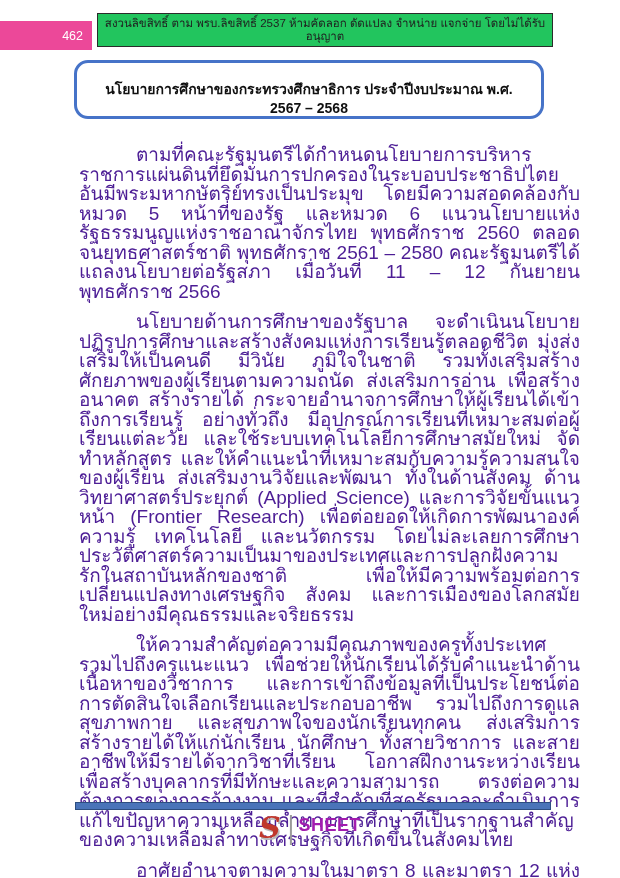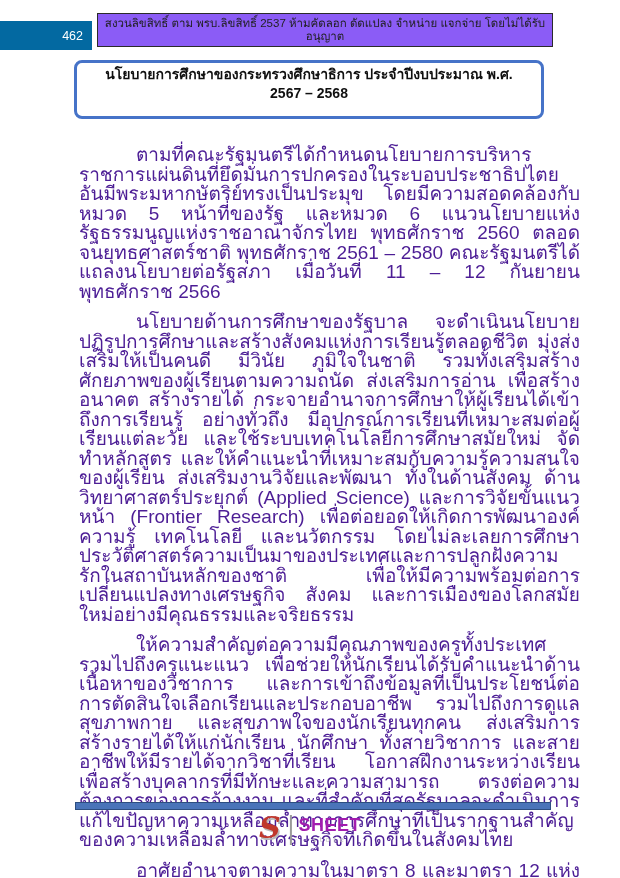--- a/index.html
+++ b/index.html
@@ -9,46 +9,46 @@
     width: 620px; height: 878px;
     background: #ffffff;
     font-family: "Liberation Sans", sans-serif;
     overflow: hidden;
   }
 
   
   .page-number-box {
     position: absolute; left: 0; top: 21px;
     width: 92px; height: 29px;
-    background: #0369a1;
+    background: #ec4899;
     color: #ffffff;
     display: flex; align-items: center; justify-content: flex-end;
     padding-right: 9px;
     font-size: 12.5px;
   }
   .copyright-box {
     position: absolute; left: 97px; top: 13px;
     width: 456px; height: 34px;
     border: 1px solid #2b2b2b;
-    background: #8b5cf6;
+    background: #22c55e;
     display: flex; align-items: center; justify-content: center;
     font-size: 11.5px; color: #1f1f1f;
     text-align: center;
     line-height: 1.1;
     padding: 0 6px;
   }
 
   
   .title-box {
     position: absolute; left: 74px; top: 60px;
     width: 470px; height: 59px;
     border: 3px solid #4673c8;
-    border-radius: 8px;
+    border-radius: 14px;
     background: #ffffff;
-    display: flex; align-items: flex-start; justify-content: center;
+    display: flex; align-items: flex-end; justify-content: center;
     text-align: center;
     font-size: 14px; font-weight: bold; color: #101010;
     padding: 0 18px;
   }
 
   
   .doc-body {
     position: absolute; left: 79px; top: 145px;
     width: 501px;
     font-size: 19px;

